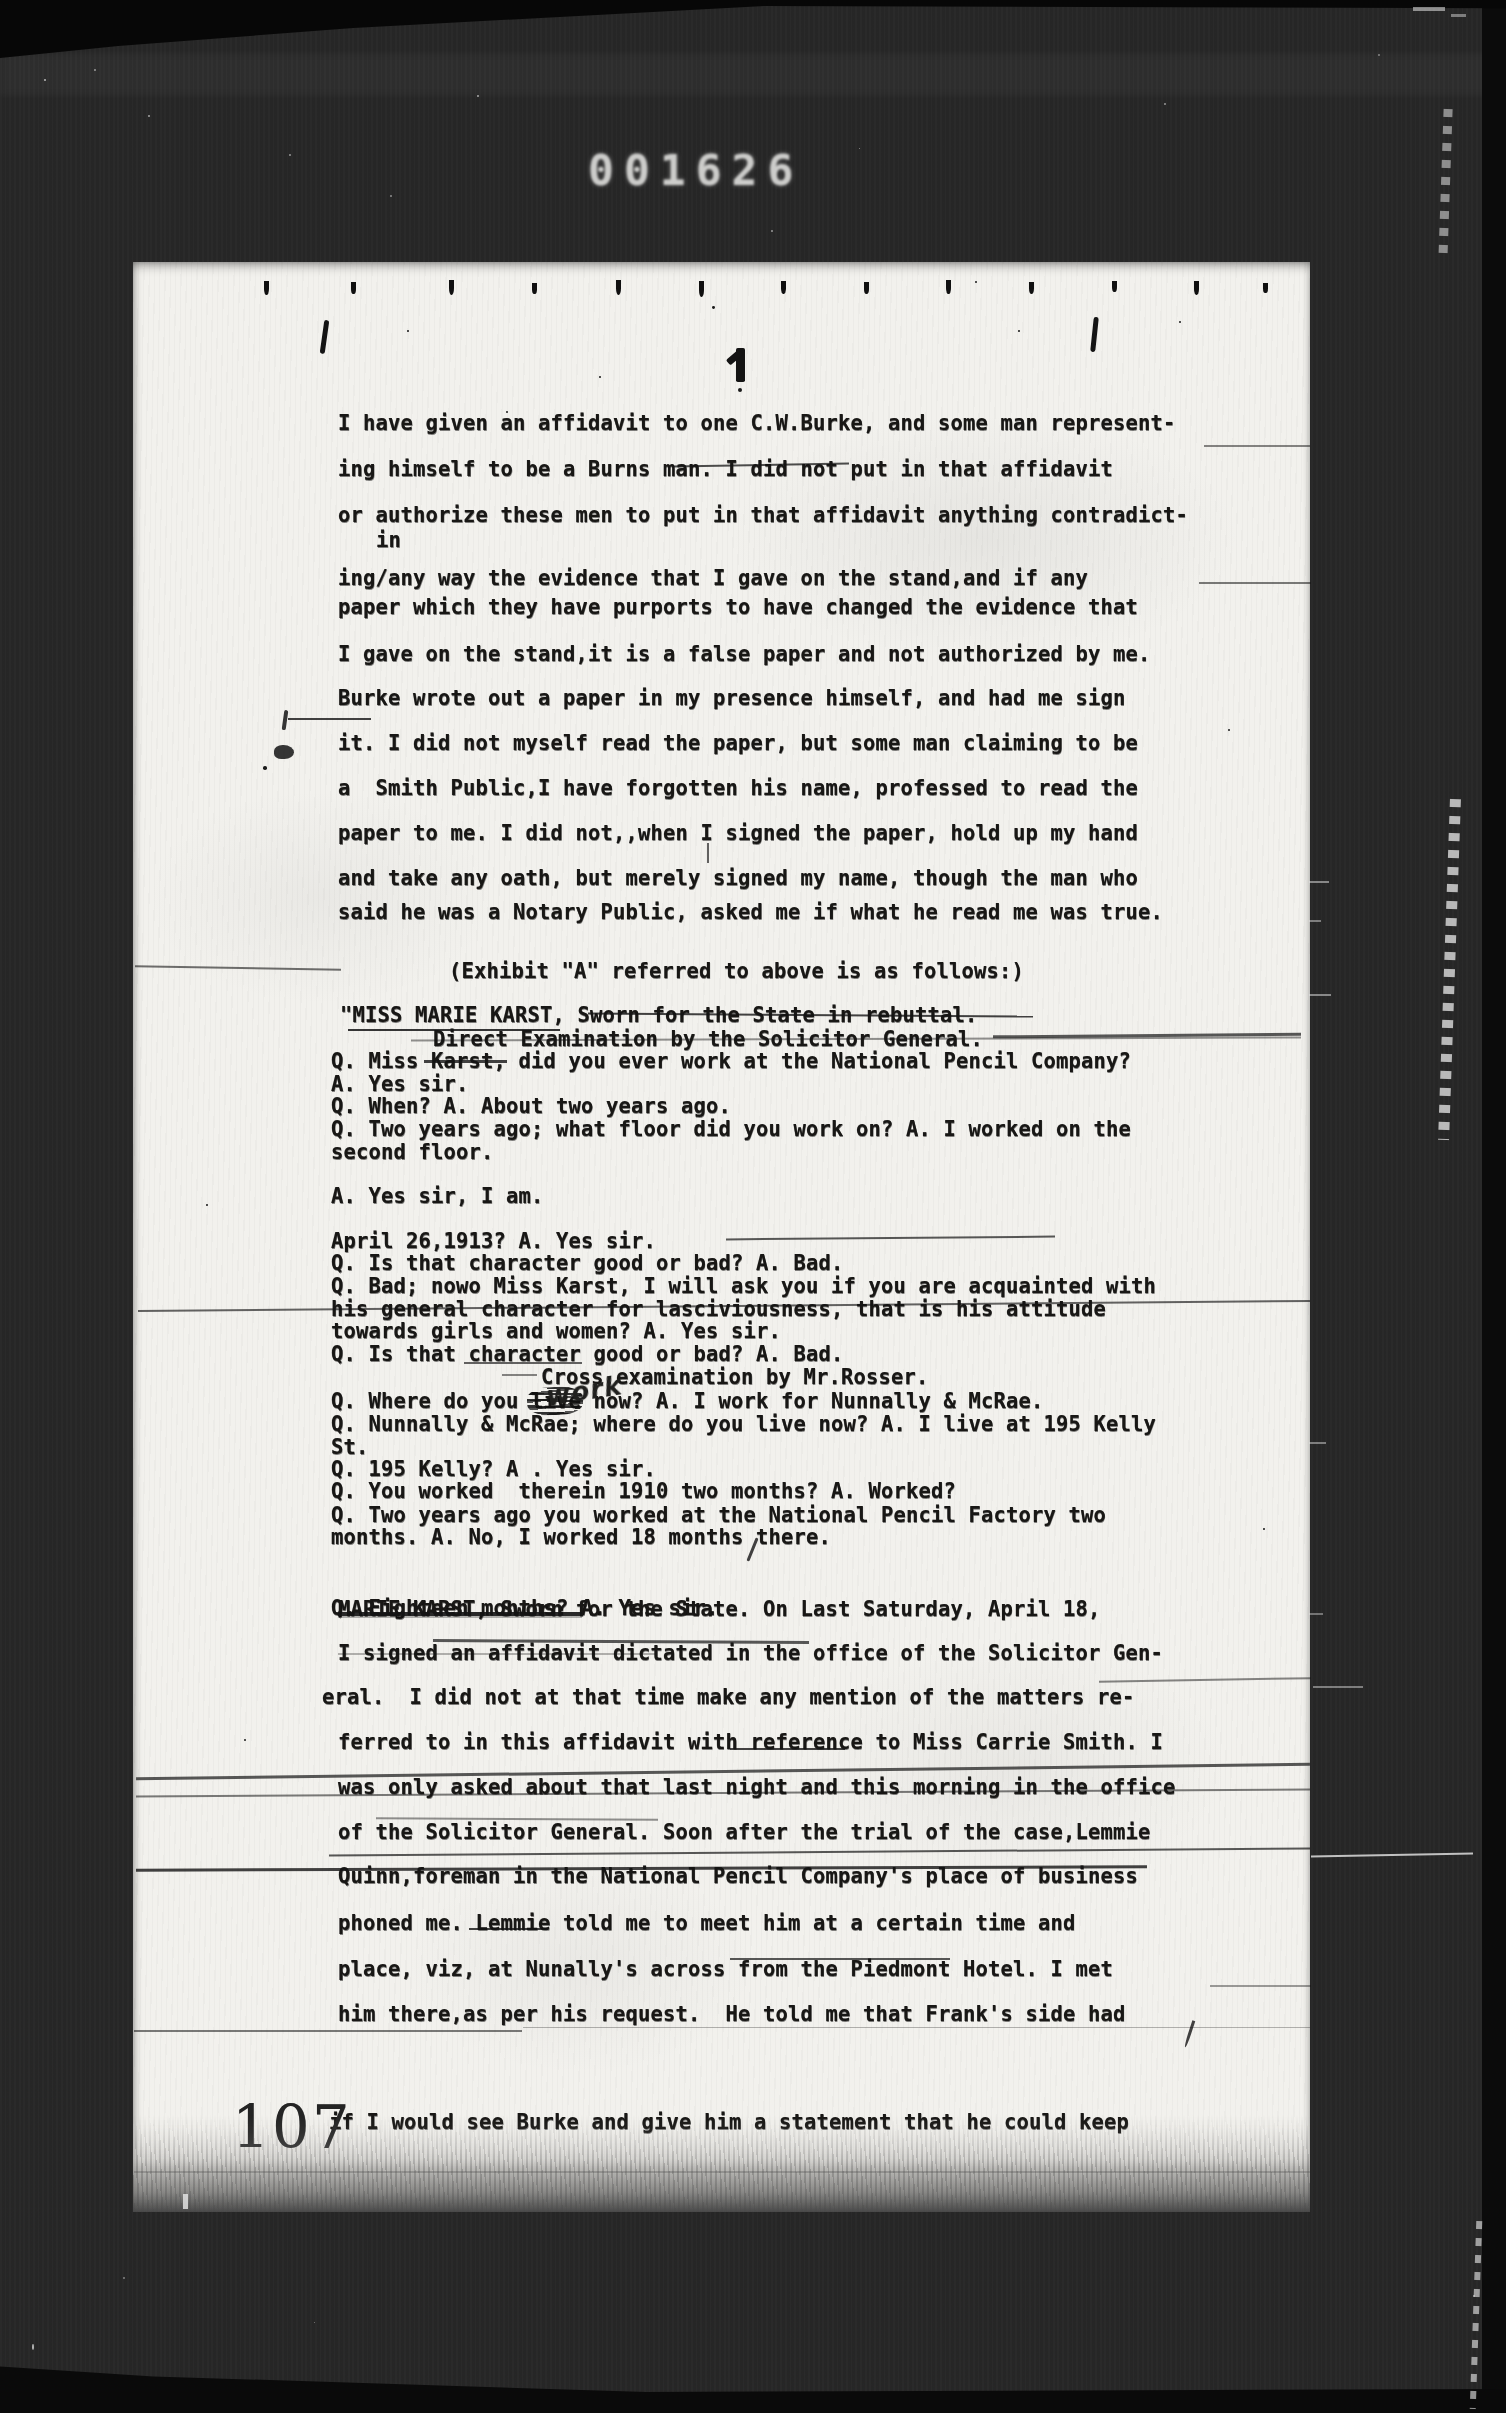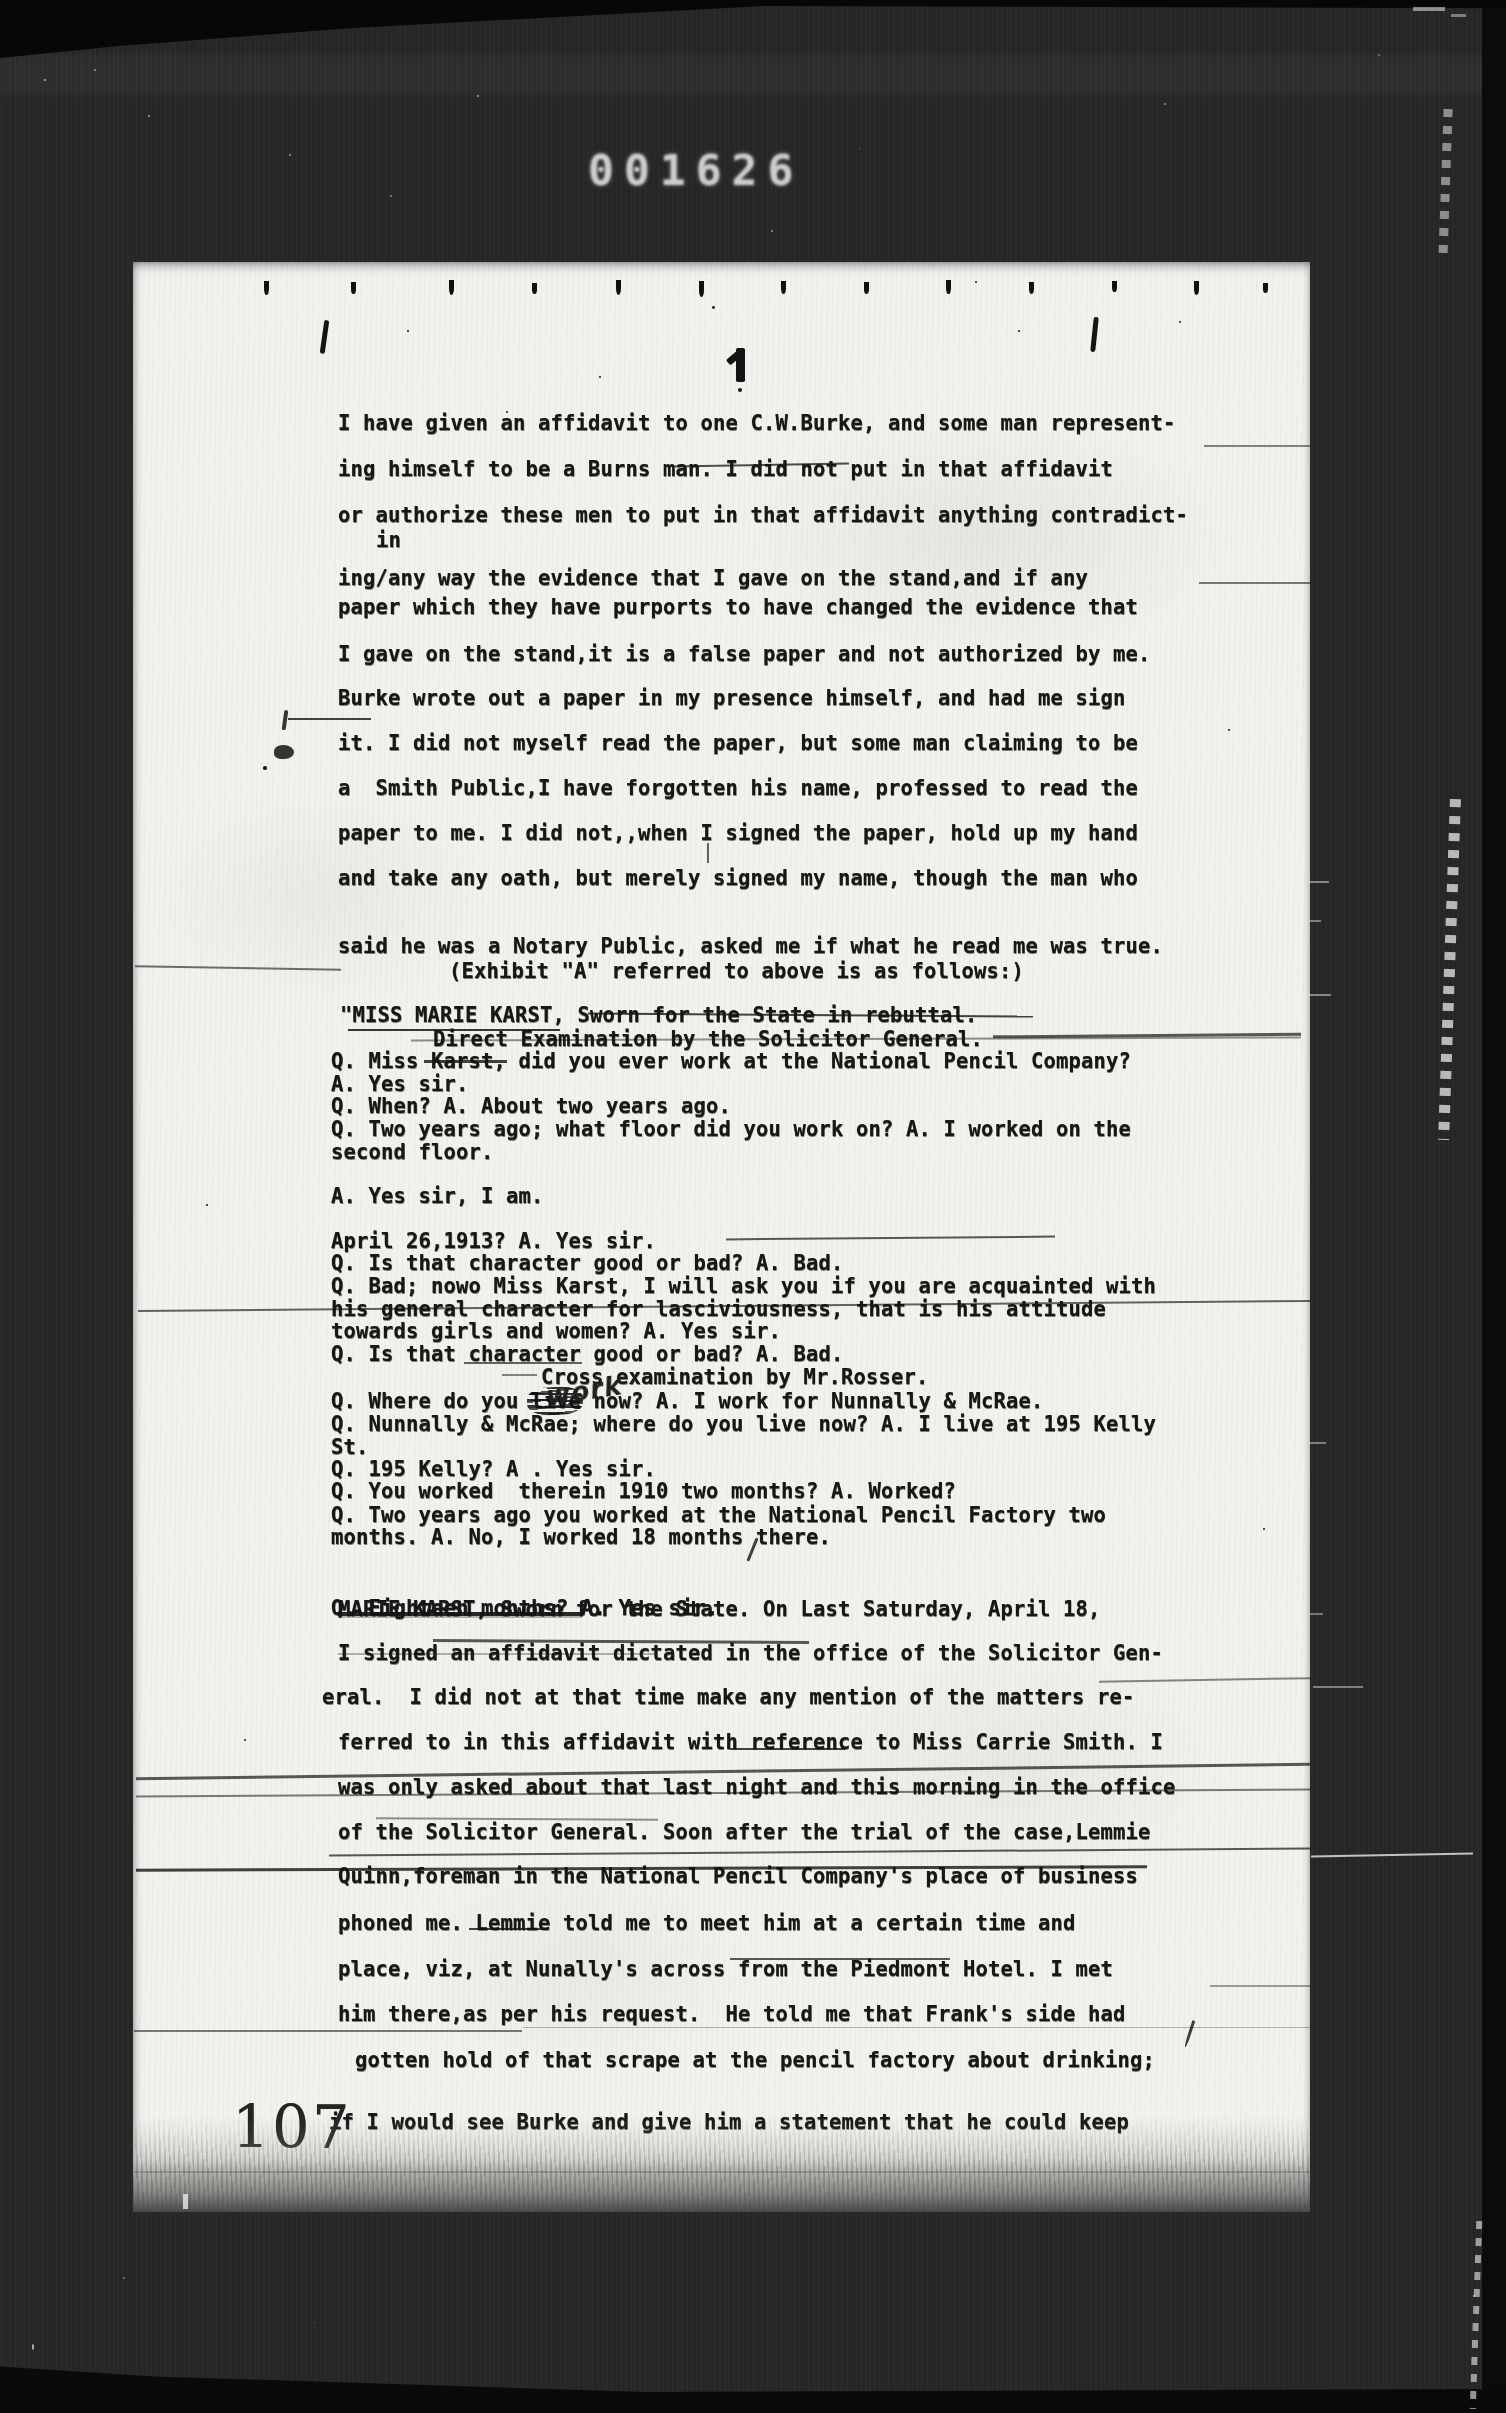--- a/index.html
+++ b/index.html
@@ -95,21 +95,21 @@
   <div class="tl" style="left:338px;top:503px;">or authorize these men to put in that affidavit anything contradict-</div>
   <div class="tl" style="left:376px;top:528px;">in</div>
   <div class="tl" style="left:338px;top:566px;">ing/any way the evidence that I gave on the stand,and if any</div>
   <div class="tl" style="left:338px;top:595px;">paper which they have purports to have changed the evidence that</div>
   <div class="tl" style="left:338px;top:642px;">I gave on the stand,it is a false paper and not authorized by me.</div>
   <div class="tl" style="left:338px;top:686px;">Burke wrote out a paper in my presence himself, and had me sign</div>
   <div class="tl" style="left:338px;top:731px;">it. I did not myself read the paper, but some man claiming to be</div>
   <div class="tl" style="left:338px;top:776px;">a  Smith Public,I have forgotten his name, professed to read the</div>
   <div class="tl" style="left:338px;top:821px;">paper to me. I did not,,when I signed the paper, hold up my hand</div>
   <div class="tl" style="left:338px;top:866px;">and take any oath, but merely signed my name, though the man who</div>
-  <div class="tl" style="left:338px;top:934px;">said he was a Notary Public, asked me if what he read me was true.</div>
+  <div class="tl" style="left:338px;top:900px;">said he was a Notary Public, asked me if what he read me was true.</div>
 
   <div class="tl" style="left:449px;top:959px;">(Exhibit "A" referred to above is as follows:)</div>
 
   <div class="tl" style="left:340px;top:1003px;">"MISS MARIE KARST, Sworn for the State in rebuttal.</div>
   <div class="tl" style="left:433px;top:1027px;">Direct Examination by the Solicitor General.</div>
   <div class="tl" style="left:331px;top:1049px;">Q. Miss Karst, did you ever work at the National Pencil Company?</div>
   <div class="tl" style="left:331px;top:1072px;">A. Yes sir.</div>
   <div class="tl" style="left:331px;top:1094px;">Q. When? A. About two years ago.</div>
   <div class="tl" style="left:331px;top:1117px;">Q. Two years ago; what floor did you work on? A. I worked on the</div>
   <div class="tl" style="left:331px;top:1140px;">second floor.</div>
@@ -135,21 +135,20 @@
   <div class="tl" style="left:338px;top:1597px;">MARIE KARST, Sworn for the State. On Last Saturday, April 18,</div>
   <div class="tl" style="left:338px;top:1641px;">I signed an affidavit dictated in the office of the Solicitor Gen-</div>
   <div class="tl" style="left:322px;top:1685px;">eral.  I did not at that time make any mention of the matters re-</div>
   <div class="tl" style="left:338px;top:1730px;">ferred to in this affidavit with reference to Miss Carrie Smith. I</div>
   <div class="tl" style="left:338px;top:1775px;">was only asked about that last night and this morning in the office</div>
   <div class="tl" style="left:338px;top:1820px;">of the Solicitor General. Soon after the trial of the case,Lemmie</div>
   <div class="tl" style="left:338px;top:1864px;">Quinn,foreman in the National Pencil Company's place of business</div>
   <div class="tl" style="left:338px;top:1911px;">phoned me. Lemmie told me to meet him at a certain time and</div>
   <div class="tl" style="left:338px;top:1957px;">place, viz, at Nunally's across from the Piedmont Hotel. I met</div>
   <div class="tl" style="left:338px;top:2002px;">him there,as per his request.  He told me that Frank's side had</div>
-  <div class="tl" style="left:355px;top:2048px;">gotten hold of that scrape at the pencil factory about drinking;</div>
   <div class="tl" style="left:329px;top:2110px;">if I would see Burke and give him a statement that he could keep</div>
 
   <div class="pagenum" style="left:232px;top:2093px;">107</div>
 
   <div class="mk" style="left:673px;top:464px;width:176px;height:2.4px;opacity:.75;transform:rotate(-1deg);"></div>
   <div class="mk" style="left:1204px;top:445px;width:106px;height:1.8px;opacity:.5;"></div>
   <div class="mk" style="left:1199px;top:582px;width:112px;height:1.8px;opacity:.55;"></div>
   <div class="mk" style="left:135px;top:967px;width:206px;height:2.4px;opacity:.6;transform:rotate(1deg);"></div>
   <div class="mk" style="left:348px;top:1029px;width:212px;height:2.4px;opacity:.85;"></div>
   <div class="mk" style="left:588px;top:1014px;width:445px;height:2.4px;opacity:.8;transform:rotate(.4deg);"></div>

